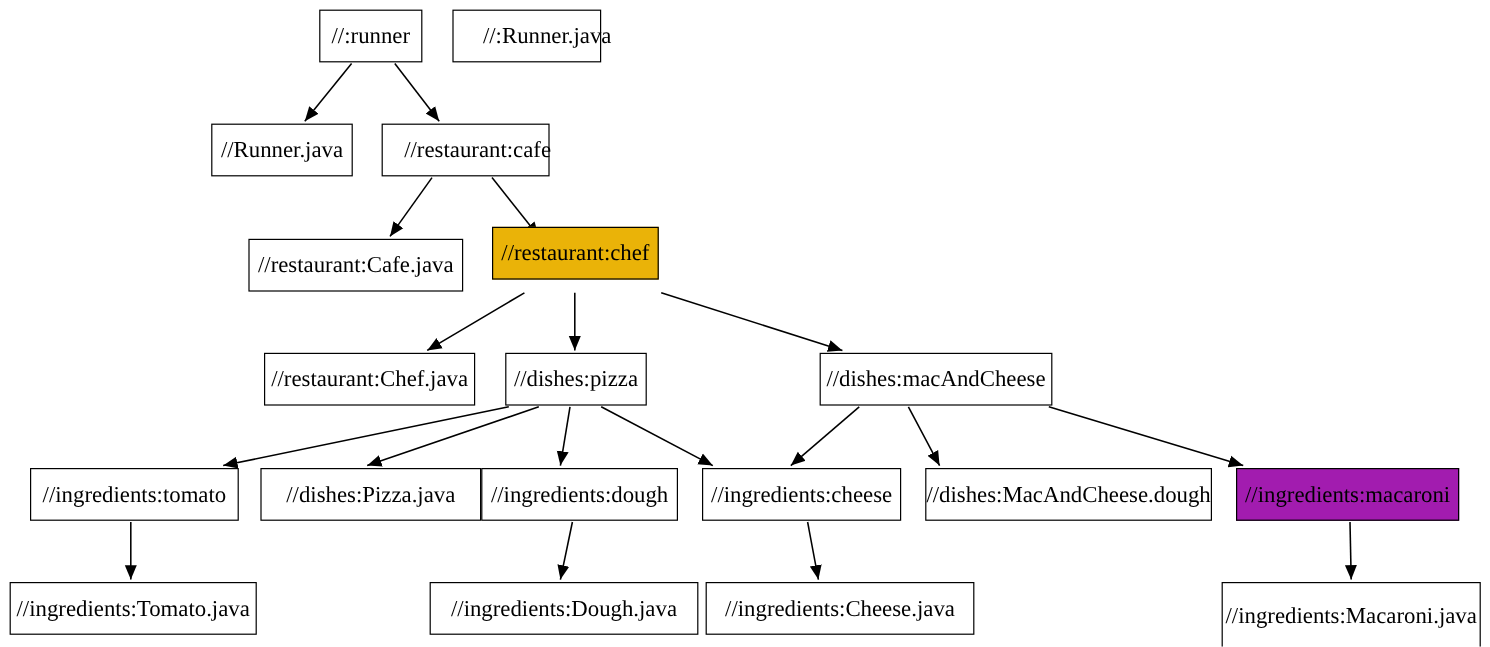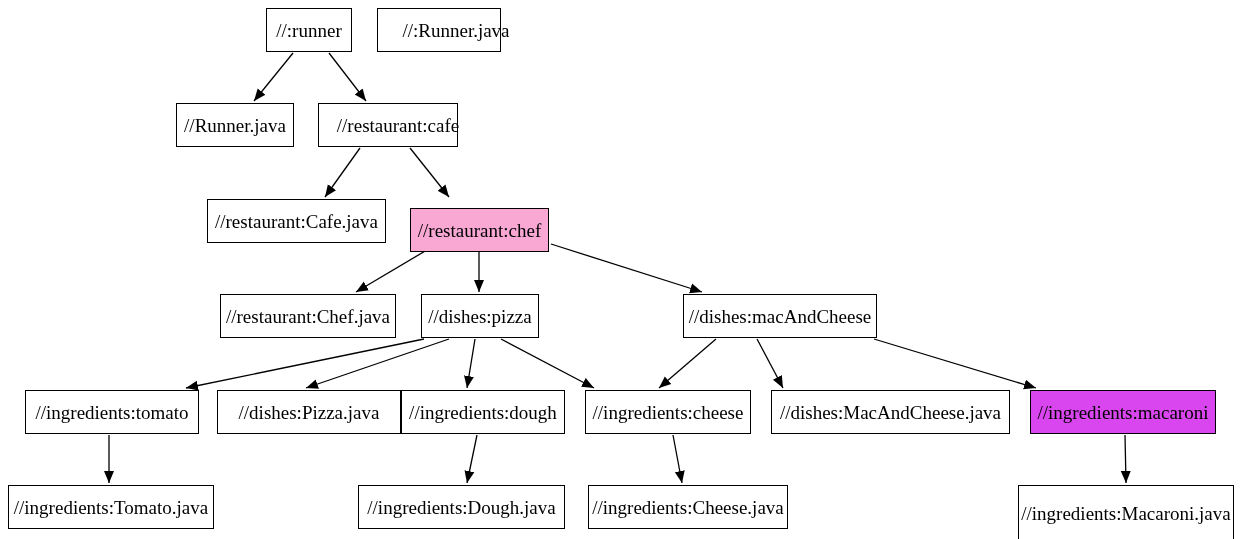--- a/index.html
+++ b/index.html
@@ -60,28 +60,28 @@
         <line x1="673" y1="435" x2="682" y2="483" stroke="#000000" stroke-width="1.3" marker-end="url(#arrowhead)"></line>
         <line x1="1125" y1="435" x2="1126" y2="483" stroke="#000000" stroke-width="1.3" marker-end="url(#arrowhead)"></line>
       </g>
   </svg>
   <div id="nodes-layer">
       <div class="node" style="left: 266px; top: 8px; width: 86px; height: 44px; border-color: rgb(0, 0, 0); background: rgb(255, 255, 255);">//:runner</div>
       <div class="node" style="left: 377px; top: 8px; width: 124px; height: 44px; border-color: rgb(0, 0, 0); background: rgb(255, 255, 255); padding-left: 34px;">//:Runner.java</div>
       <div class="node" style="left: 176px; top: 103px; width: 118px; height: 44px; border-color: rgb(0, 0, 0); background: rgb(255, 255, 255);">//Runner.java</div>
       <div class="node" style="left: 318px; top: 103px; width: 140px; height: 44px; border-color: rgb(0, 0, 0); background: rgb(255, 255, 255); padding-left: 20px;">//restaurant:cafe</div>
       <div class="node" style="left: 207px; top: 199px; width: 179px; height: 44px; border-color: rgb(0, 0, 0); background: rgb(255, 255, 255);">//restaurant:Cafe.java</div>
-      <div class="node" style="left: 410px; top: 208px; width: 139px; height: 44px; border-color: rgb(0, 0, 0); background: #f9a8d4;">//restaurant:chef</div>
+      <div class="node" style="left: 410px; top: 189px; width: 139px; height: 44px; border-color: rgb(0, 0, 0); background: #eab308;">//restaurant:chef</div>
       <div class="node" style="left: 220px; top: 294px; width: 176px; height: 44px; border-color: rgb(0, 0, 0); background: rgb(255, 255, 255);">//restaurant:Chef.java</div>
       <div class="node" style="left: 421px; top: 294px; width: 118px; height: 44px; border-color: rgb(0, 0, 0); background: rgb(255, 255, 255);">//dishes:pizza</div>
       <div class="node" style="left: 683px; top: 294px; width: 194px; height: 44px; border-color: rgb(0, 0, 0); background: rgb(255, 255, 255);">//dishes:macAndCheese</div>
       <div class="node" style="left: 25px; top: 390px; width: 174px; height: 44px; border-color: rgb(0, 0, 0); background: rgb(255, 255, 255); text-align: right;">//ingredients:tomato</div>
       <div class="node" style="left: 217px; top: 390px; width: 184px; height: 44px; border-color: rgb(0, 0, 0); background: rgb(255, 255, 255);">//dishes:Pizza.java</div>
       <div class="node" style="left: 401px; top: 390px; width: 164px; height: 44px; border-color: rgb(0, 0, 0); background: rgb(255, 255, 255);">//ingredients:dough</div>
       <div class="node" style="left: 585px; top: 390px; width: 166px; height: 44px; border-color: rgb(0, 0, 0); background: rgb(255, 255, 255);">//ingredients:cheese</div>
-      <div class="node" style="left: 771px; top: 390px; width: 239px; height: 44px; border-color: rgb(0, 0, 0); background: rgb(255, 255, 255);">//dishes:MacAndCheese.java</div>
-      <div class="node" style="left: 1030px; top: 390px; width: 186px; height: 44px; border-color: rgb(0, 0, 0); background: #d946ef;">//ingredients:macaroni</div>
+      <div class="node" style="left: 771px; top: 390px; width: 239px; height: 44px; border-color: rgb(0, 0, 0); background: rgb(255, 255, 255);">//dishes:MacAndCheese.dough</div>
+      <div class="node" style="left: 1030px; top: 390px; width: 186px; height: 44px; border-color: rgb(0, 0, 0); background: #a21caf;">//ingredients:macaroni</div>
       <div class="node" style="left: 8px; top: 485px; width: 206px; height: 44px; border-color: rgb(0, 0, 0); background: rgb(255, 255, 255);">//ingredients:Tomato.java</div>
-      <div class="node" style="left: 358px; top: 485px; width: 207px; height: 44px; border-color: rgb(0, 0, 0); background: rgb(255, 255, 255);">//ingredients:Dough.java</div>
-      <div class="node" style="left: 588px; top: 485px; width: 200px; height: 44px; border-color: rgb(0, 0, 0); background: rgb(255, 255, 255);">//ingredients:Cheese.java</div>
+      <div class="node" style="left: 358px; top: 485px; width: 224px; height: 44px; border-color: rgb(0, 0, 0); background: rgb(255, 255, 255);">//ingredients:Dough.java</div>
+      <div class="node" style="left: 588px; top: 485px; width: 224px; height: 44px; border-color: rgb(0, 0, 0); background: rgb(255, 255, 255);">//ingredients:Cheese.java</div>
       <div class="node" style="left: 1018px; top: 485px; width: 216px; height: 56px; border-color: rgb(0, 0, 0); background: rgb(255, 255, 255);">//ingredients:Macaroni.java</div>
     </div>
 </div>
 
 </body></html>

